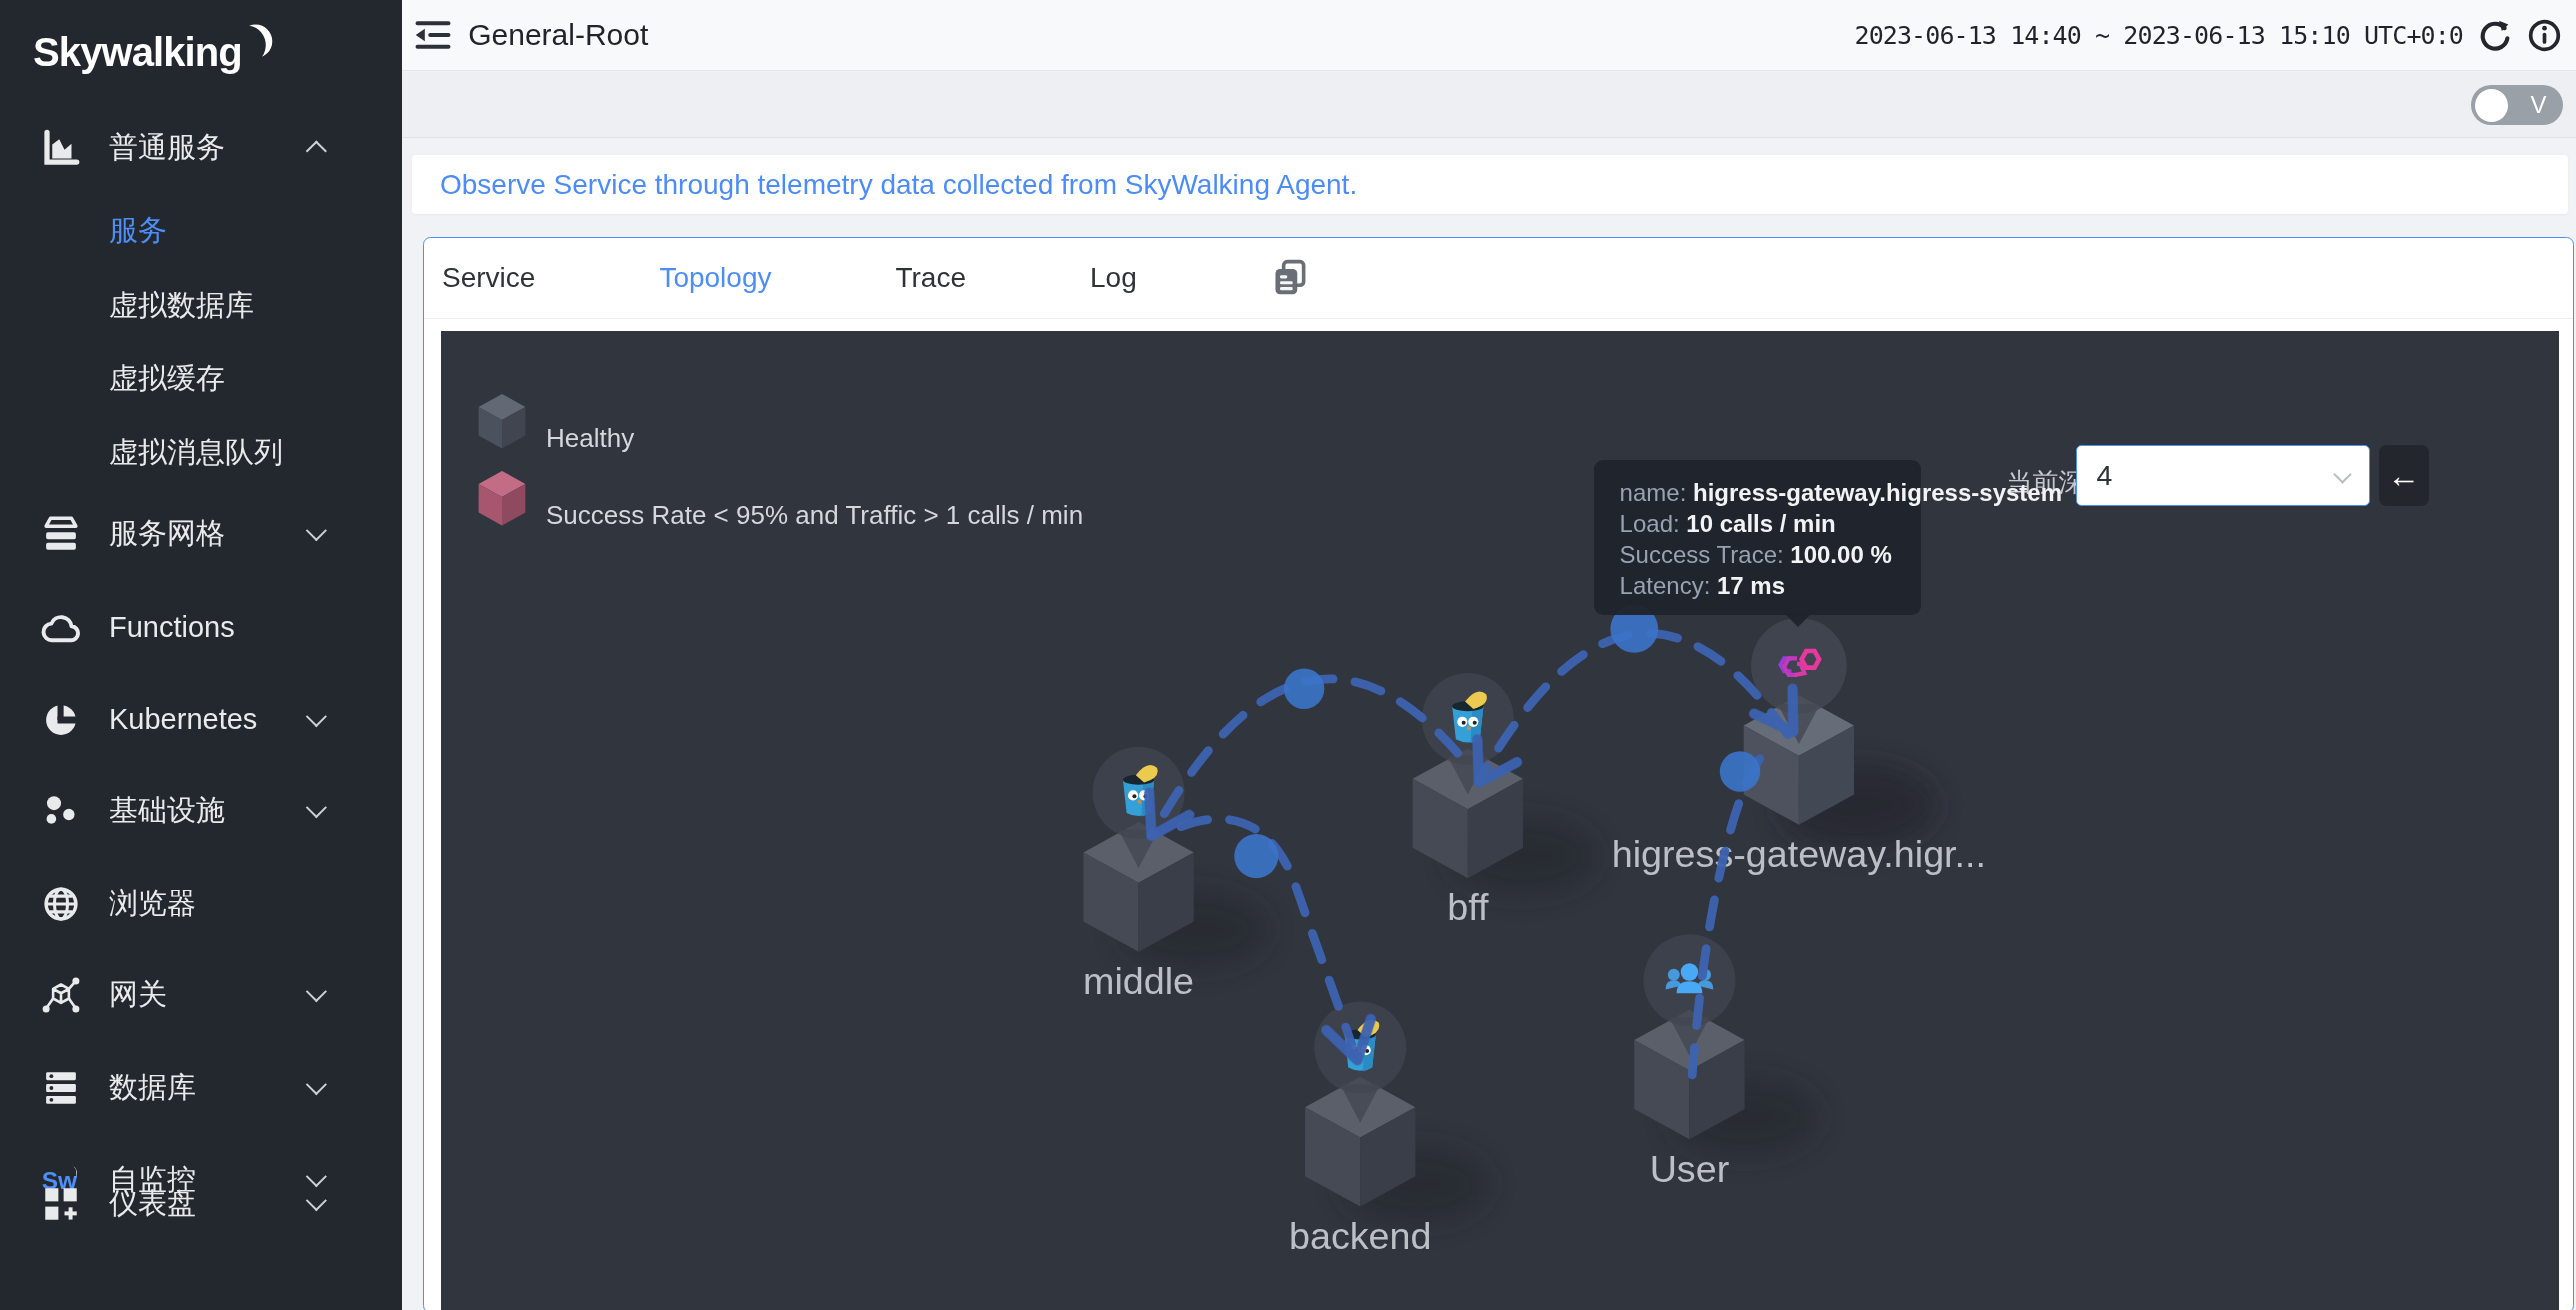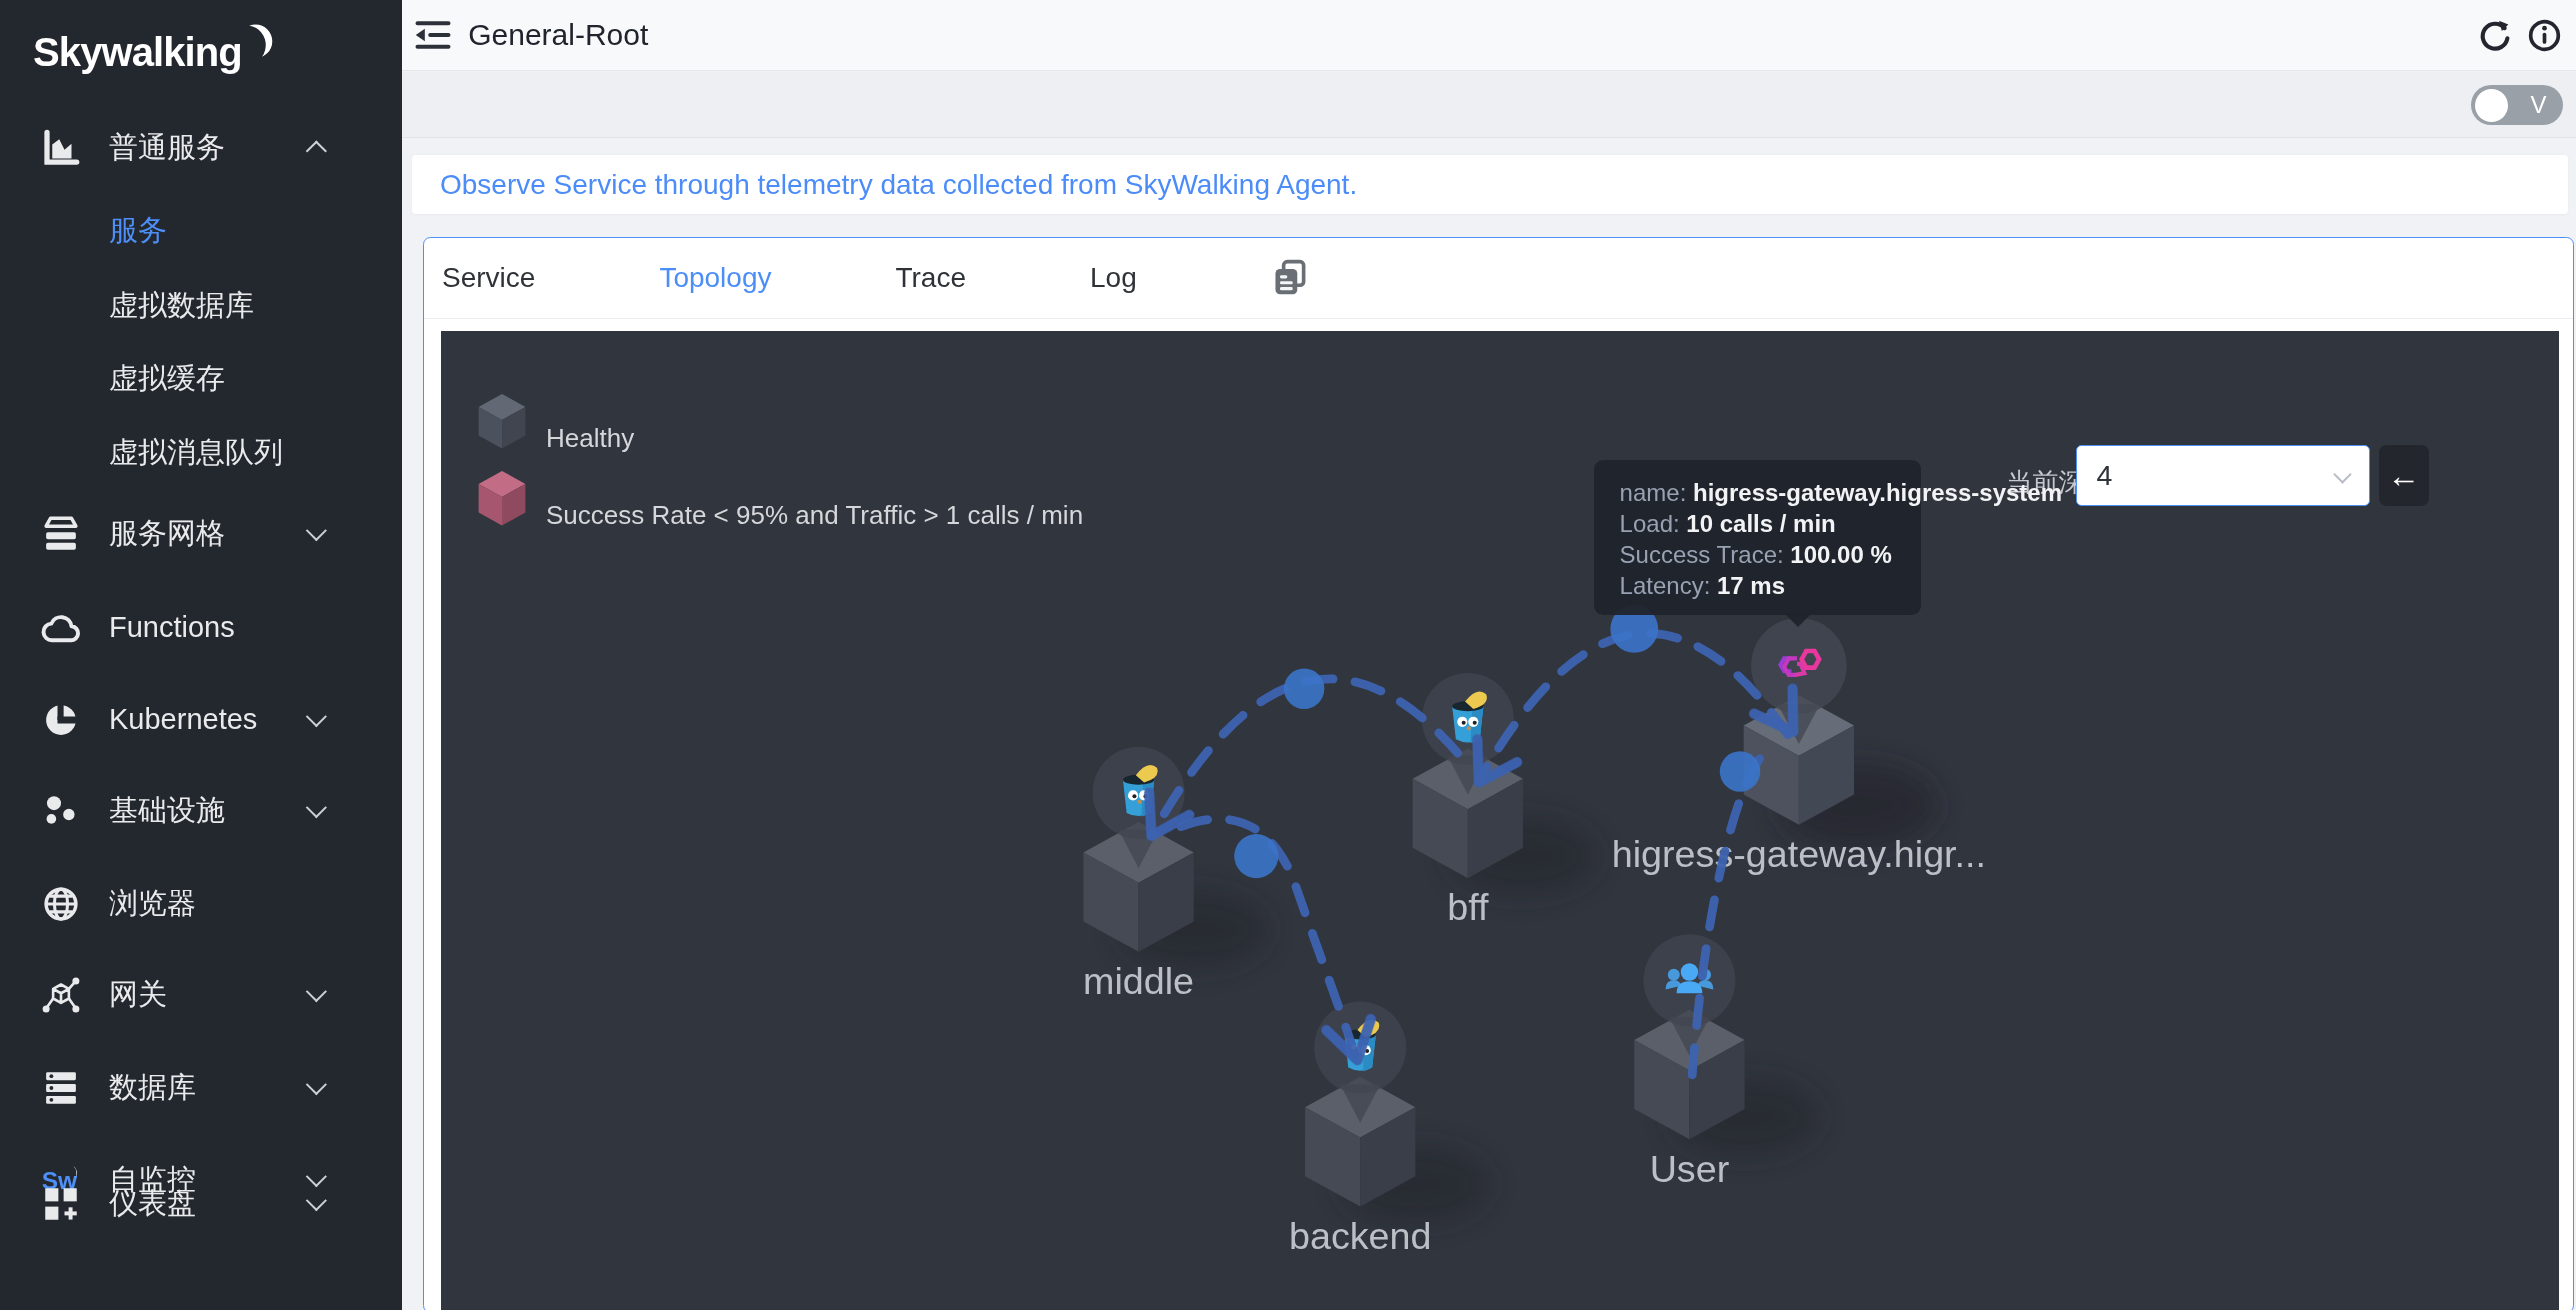--- a/index.html
+++ b/index.html
@@ -226,20 +226,21 @@
 <div class="main">
   <div class="topbar">
     <span class="fold-btn">
       <svg width="40" height="40" viewBox="0 0 44 44">
         <path d="M5 9 H39 M19 22 H39 M5 35 H39" stroke="#2c3038" stroke-width="4.5" stroke-linecap="round"></path>
         <path d="M13 15 L3 22 L13 29 Z" fill="#2c3038"></path>
       </svg>
     </span>
     <span class="page-title">General-Root</span>
     <span class="topbar-right">
+      <span class="time-range">2023-06-13 14:40 ~ 2023-06-13 15:10 UTC+0:0</span>
       <span class="top-icon">
         <svg width="35" height="35" viewBox="0 0 38 38">
           <path d="M30 11 A13.5 13.5 0 1 0 33 22" stroke="#23262e" stroke-width="4.5" fill="none" stroke-linecap="round"></path>
           <path d="M24 3 L34 7 L27 14 Z" fill="#23262e"></path>
         </svg>
       </span>
       <span class="top-icon">
         <svg width="35" height="35" viewBox="0 0 38 38">
           <circle cx="19" cy="19" r="15" stroke="#23262e" stroke-width="4" fill="none"></circle>
           <rect x="17" y="16" width="4" height="12" rx="2" fill="#23262e"></rect>

